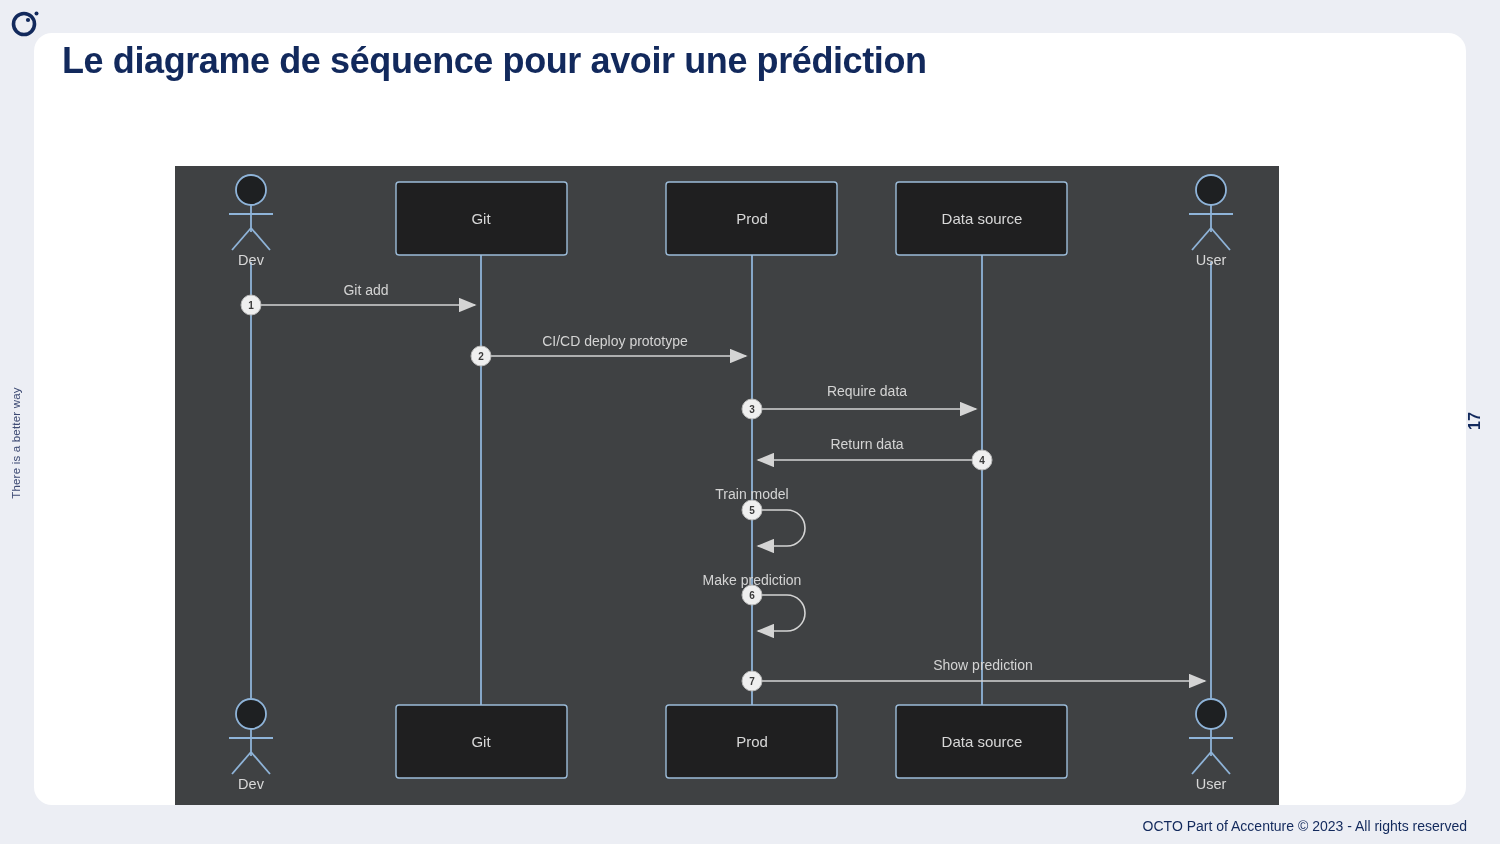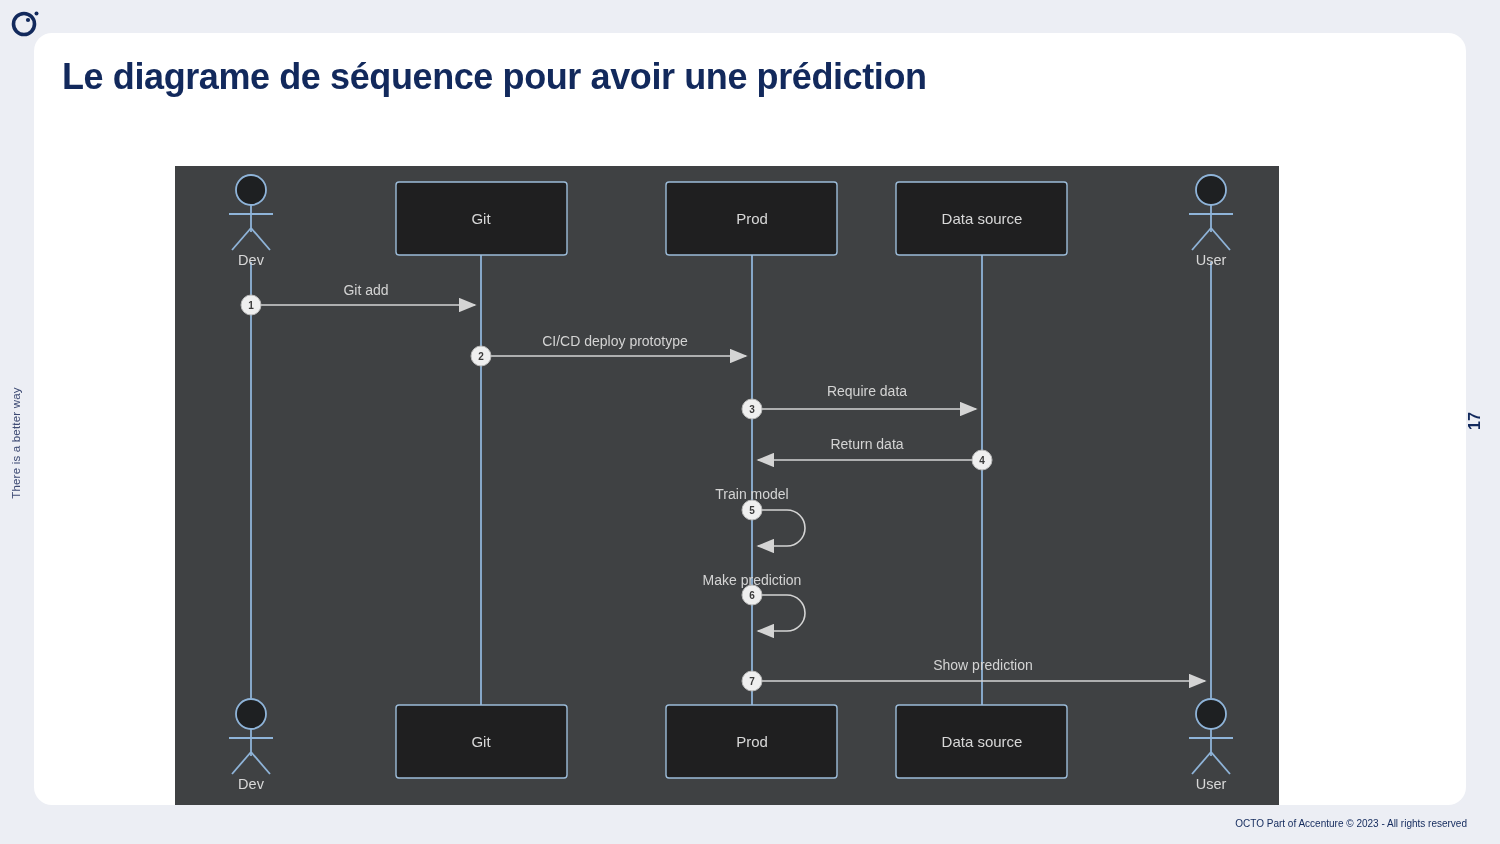--- a/index.html
+++ b/index.html
@@ -37,21 +37,21 @@
     left: 8px;
     top: 5px;
     width: 36px;
     height: 36px;
   }
 
   
   .page-title {
     position: absolute;
     left: 62px;
-    top: 56px;
+    top: 40px;
     width: 1330px;
     font-size: 36px;
     font-weight: bold;
     color: #12295c;
     letter-spacing: -0.4px;
     line-height: 1.15;
   }
 
   
   .tagline {
@@ -76,21 +76,21 @@
     font-size: 16px;
     font-weight: bold;
     color: #12295c;
   }
 
   
   .footer-text {
     position: absolute;
     right: 33px;
     top: 818px;
-    font-size: 10px;
+    font-size: 14px;
     color: #12295c;
     white-space: nowrap;
   }
 
   
   .diagram {
     position: absolute;
     left: 175px;
     top: 166px;
     width: 1104px;

